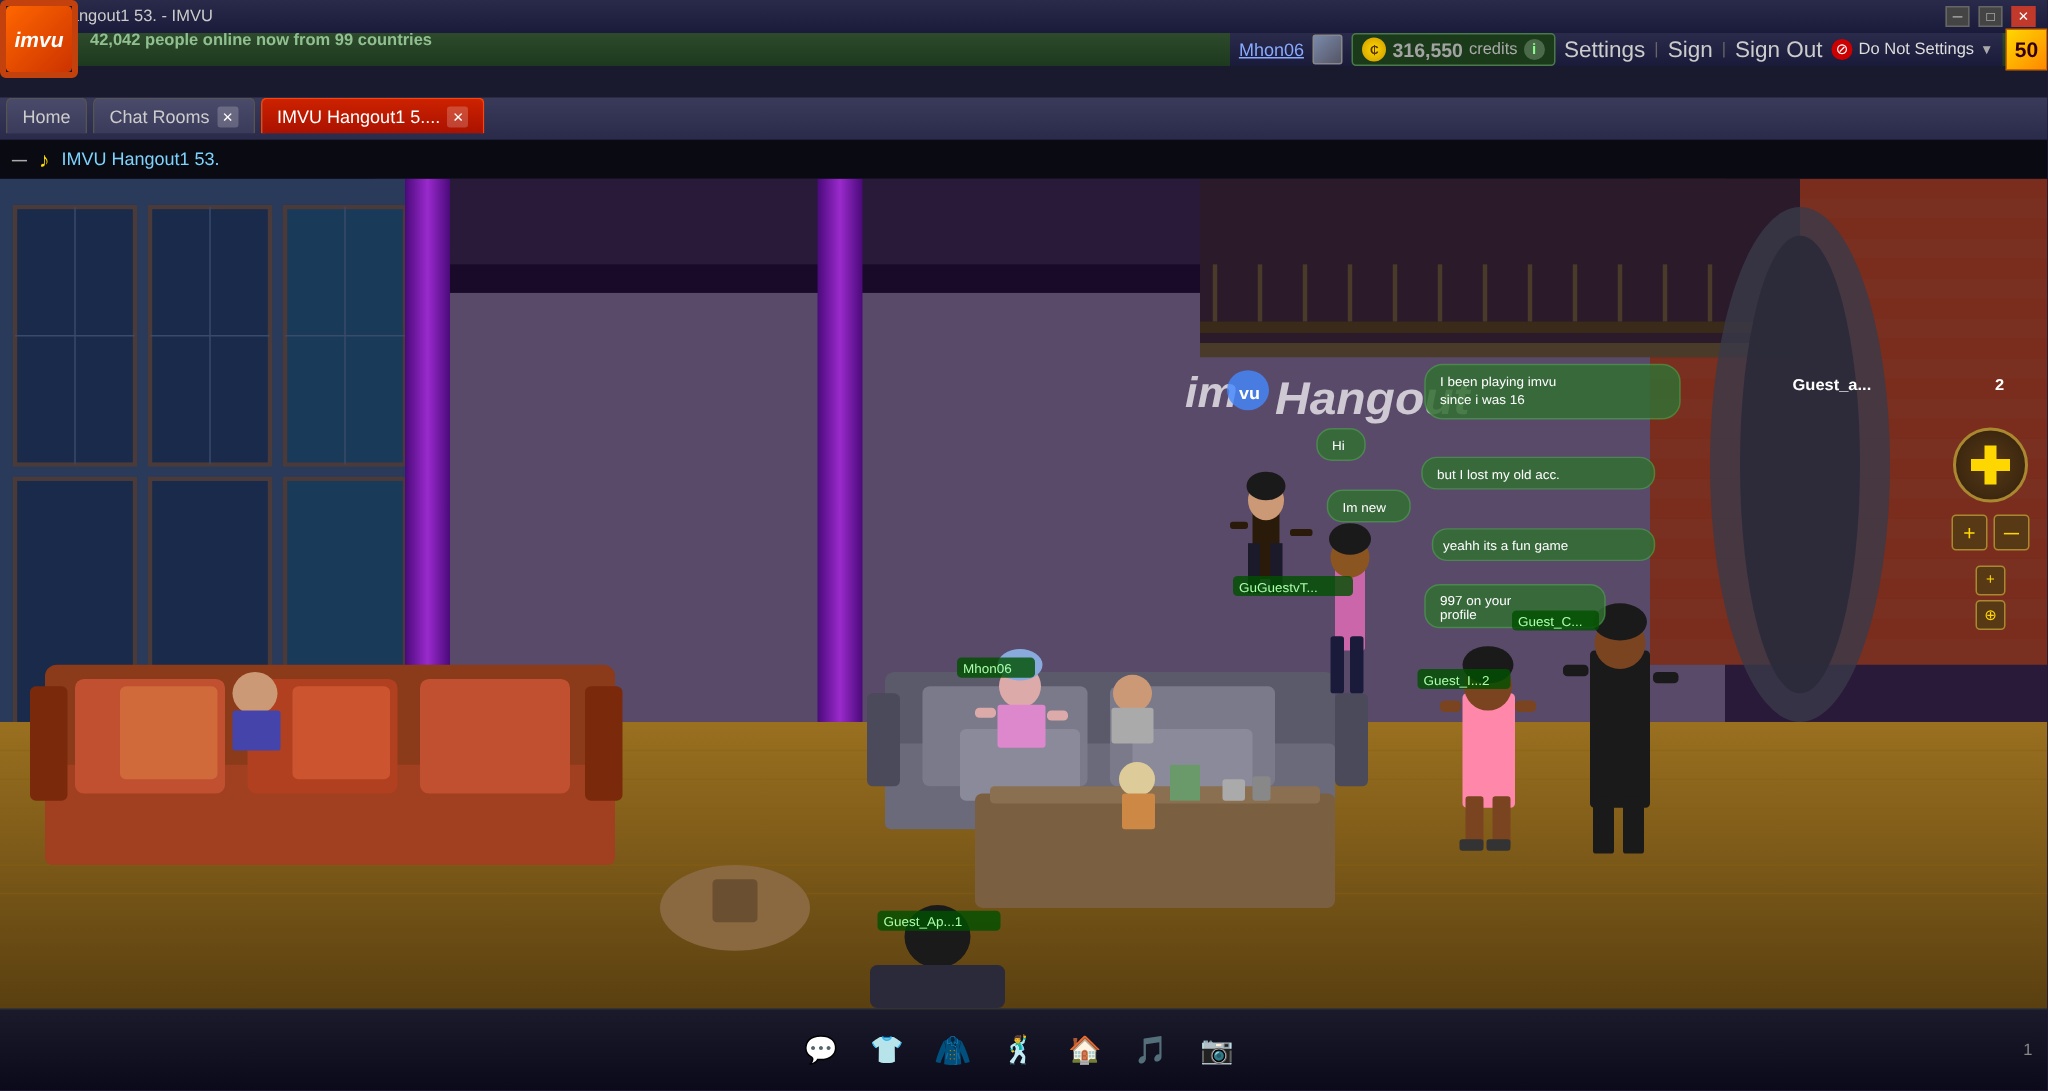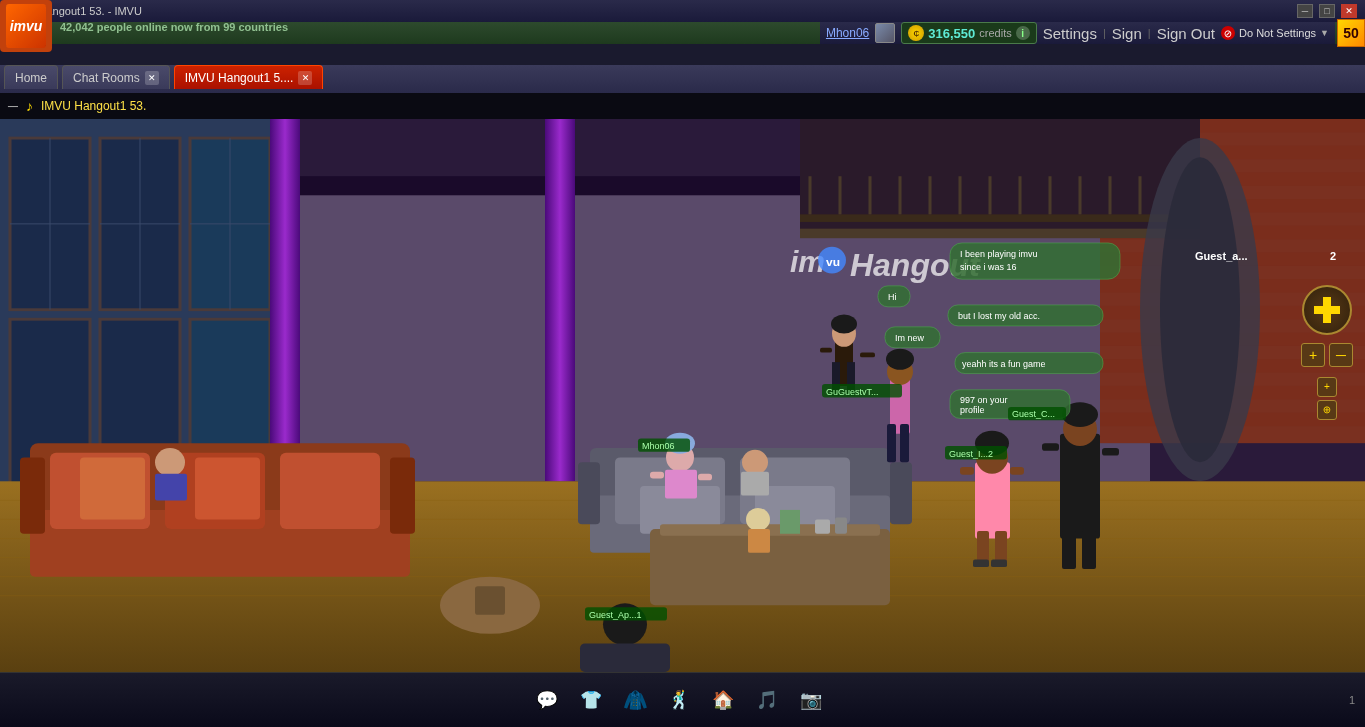--- a/index.html
+++ b/index.html
@@ -50,21 +50,21 @@
       justify-content: center;
       cursor: pointer;
     }
     .title-btn.close-btn { background: #c0392b; border-color: #c0392b; color: white; }
 
     
     #imvu-logo {
       width: 52px;
       height: 52px;
       background: #1a1a2e;
-      border: 6px solid #c2410c;
+      border: 4px solid #c2410c;
       border-radius: 4px;
       display: flex;
       align-items: center;
       justify-content: center;
       position: absolute;
       top: 0;
       left: 0;
       z-index: 110;
     }
     #imvu-logo-inner {
@@ -140,21 +140,21 @@
       background: radial-gradient(circle, #ffd700, #cc9900);
       border-radius: 50%;
       display: flex;
       align-items: center;
       justify-content: center;
       font-size: 8px;
       font-weight: bold;
       color: #553300;
     }
     #credits-amount {
-      color: #5eead4;
+      color: #a3a3a3;
       font-size: 13px;
       font-weight: bold;
     }
     #credits-label {
       color: #aaa;
       font-size: 11px;
     }
     #credits-info {
       width: 14px;
       height: 14px;
@@ -295,21 +295,21 @@
     #music-minus {
       color: #aaa;
       font-size: 14px;
       cursor: pointer;
     }
     #music-note {
       color: #ffdd00;
       font-size: 14px;
     }
     #music-room-name {
-      color: #fde047;
+      color: #7dd3fc;
       font-size: 12px;
     }
 
     
     #nav-arrows {
       position: absolute;
       right: 8px;
       top: 30%;
       width: 60px;
       display: flex;

